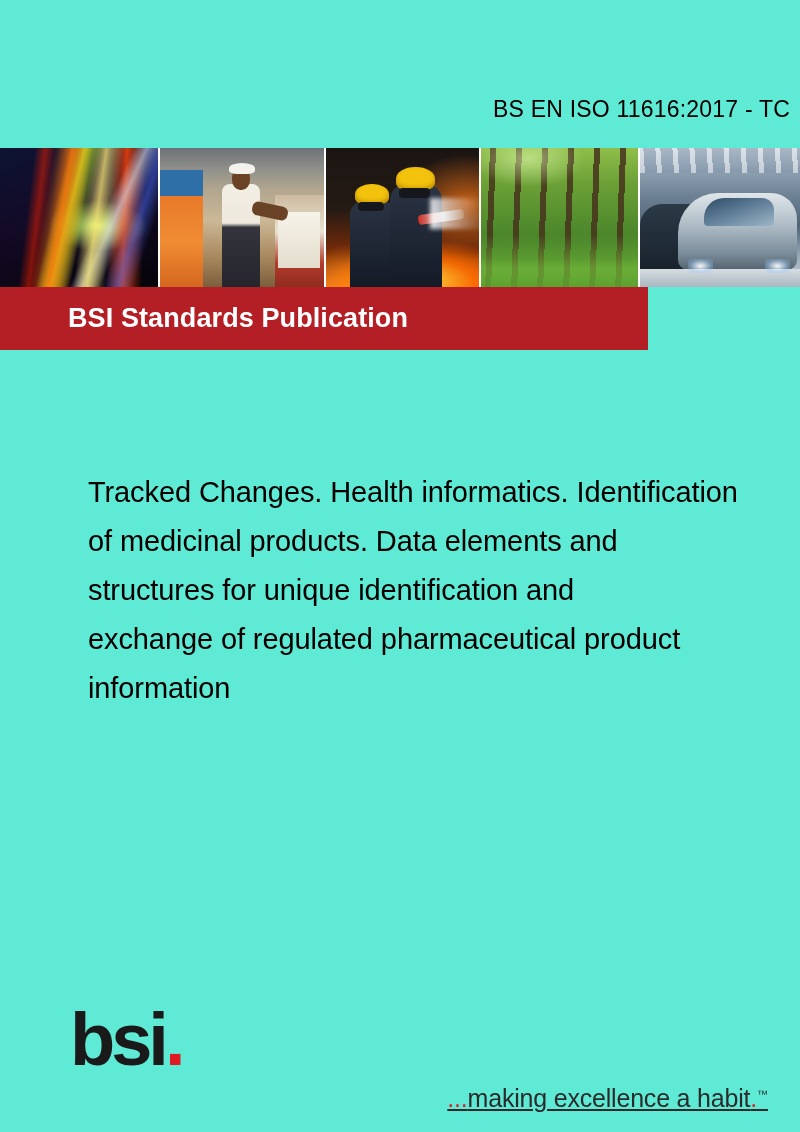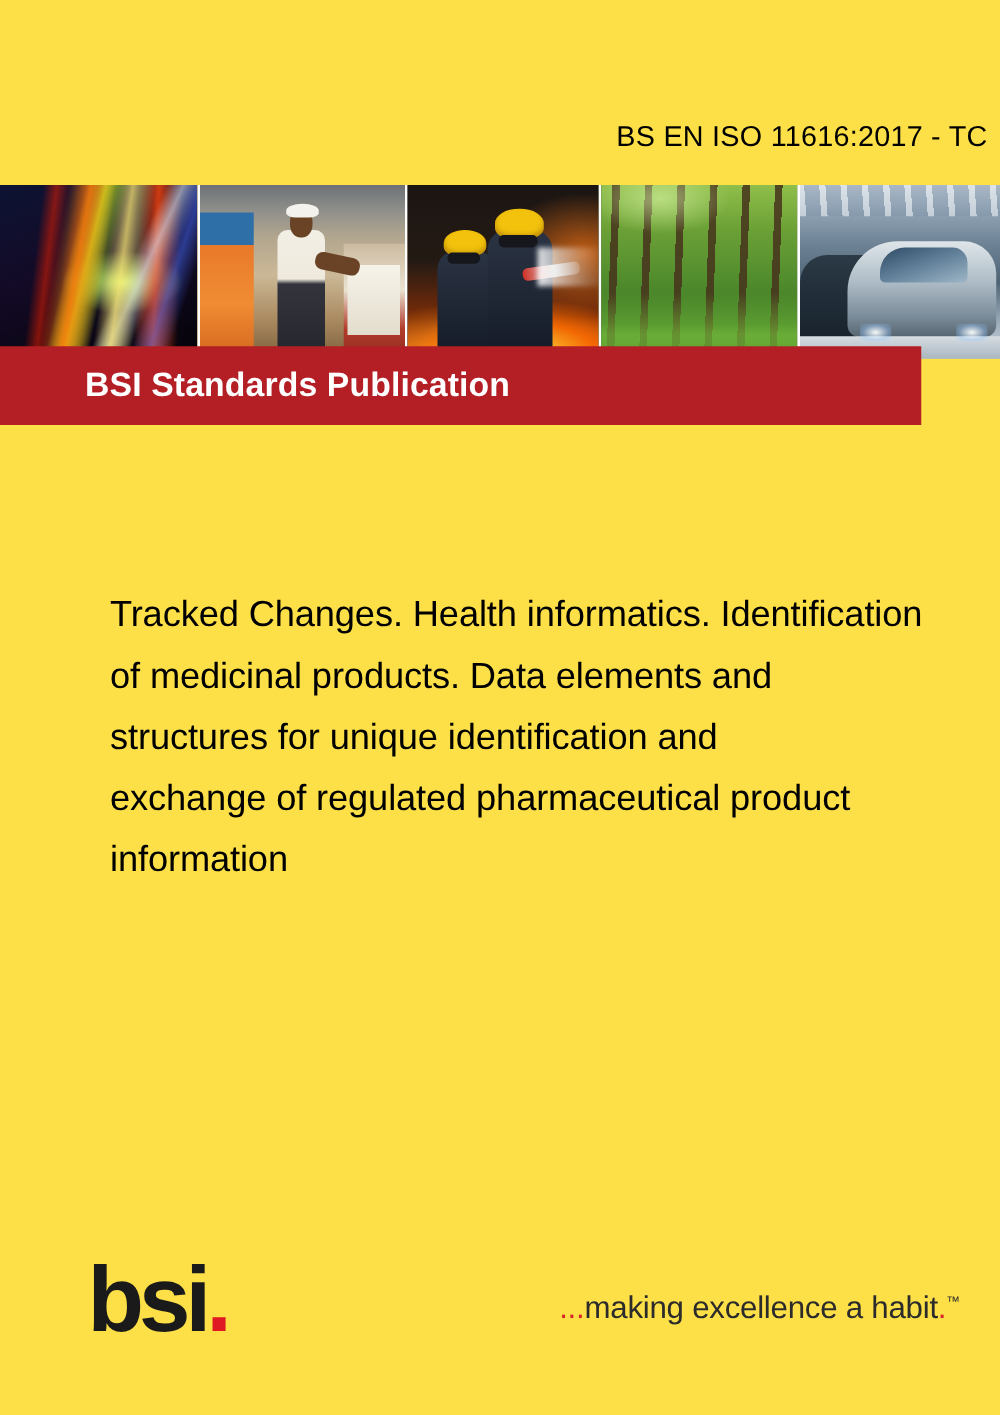--- a/index.html
+++ b/index.html
@@ -8,21 +8,21 @@
     background: #ffffff;
   }
   body {
     font-family: "Liberation Sans", sans-serif;
     -webkit-font-smoothing: antialiased;
   }
   .page {
     position: relative;
     width: 800px;
     height: 1132px;
-    background: #fde047;
+    background: #5eead4;
     overflow: hidden;
   }
 
   
   .doc-ref {
     position: absolute;
     top: 96px;
     right: 10px;
     font-size: 23px;
     color: #000000;
@@ -205,23 +205,23 @@
   .auto-ceiling {
     position: absolute; left: 0; top: 0; width: 100%; height: 18%;
     background: repeating-linear-gradient(86deg,
       rgba(255,255,255,.5) 0px, rgba(255,255,255,.5) 5px,
       rgba(120,140,160,.25) 5px, rgba(120,140,160,.25) 17px);
   }
 
   
   .red-banner {
     position: absolute;
-    top: 277px;
+    top: 287px;
     left: 0;
-    width: 737px;
+    width: 648px;
     height: 63px;
     background: #b41f26;
   }
   .banner-title {
     position: absolute;
     left: 68px;
     top: 50%;
     transform: translateY(-52%);
     color: #ffffff;
     font-size: 27px;
@@ -255,25 +255,26 @@
     letter-spacing: -4px;
     color: #1a1a1a;
     line-height: 1;
     text-align: right;
   }
   .bsi-logo .dot { color: #e01a22; }
 
   .tagline {
     position: absolute;
     right: 32px;
-    top: 1032px;
+    top: 1084px;
     font-size: 25px;
     color: #2b2b2b;
     white-space: nowrap;
     letter-spacing: -0.2px;
+    text-decoration: underline;
   }
   .tagline .lead-dots { color: #d8232a; }
   .tagline .end-dot { color: #d8232a; }
   .tagline .tm {
     font-size: 11px;
     vertical-align: super;
     letter-spacing: 0;
   }
 </style>
 </head>

